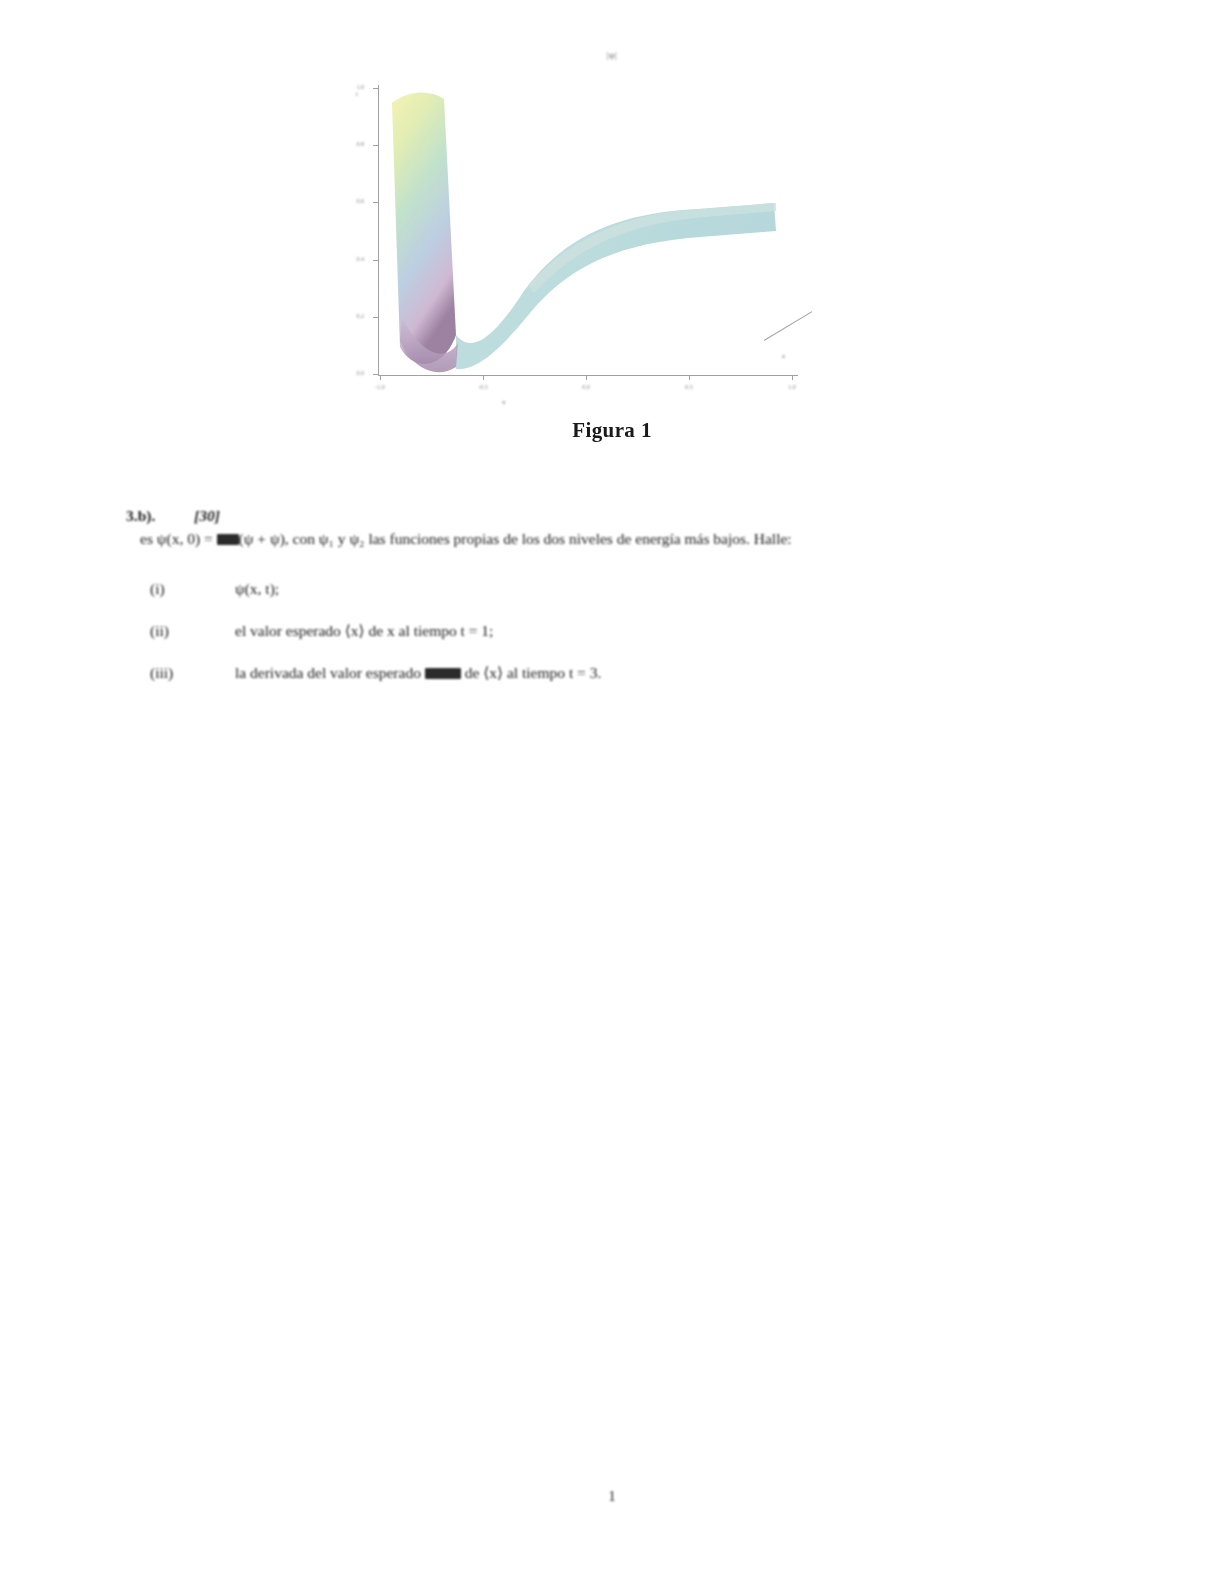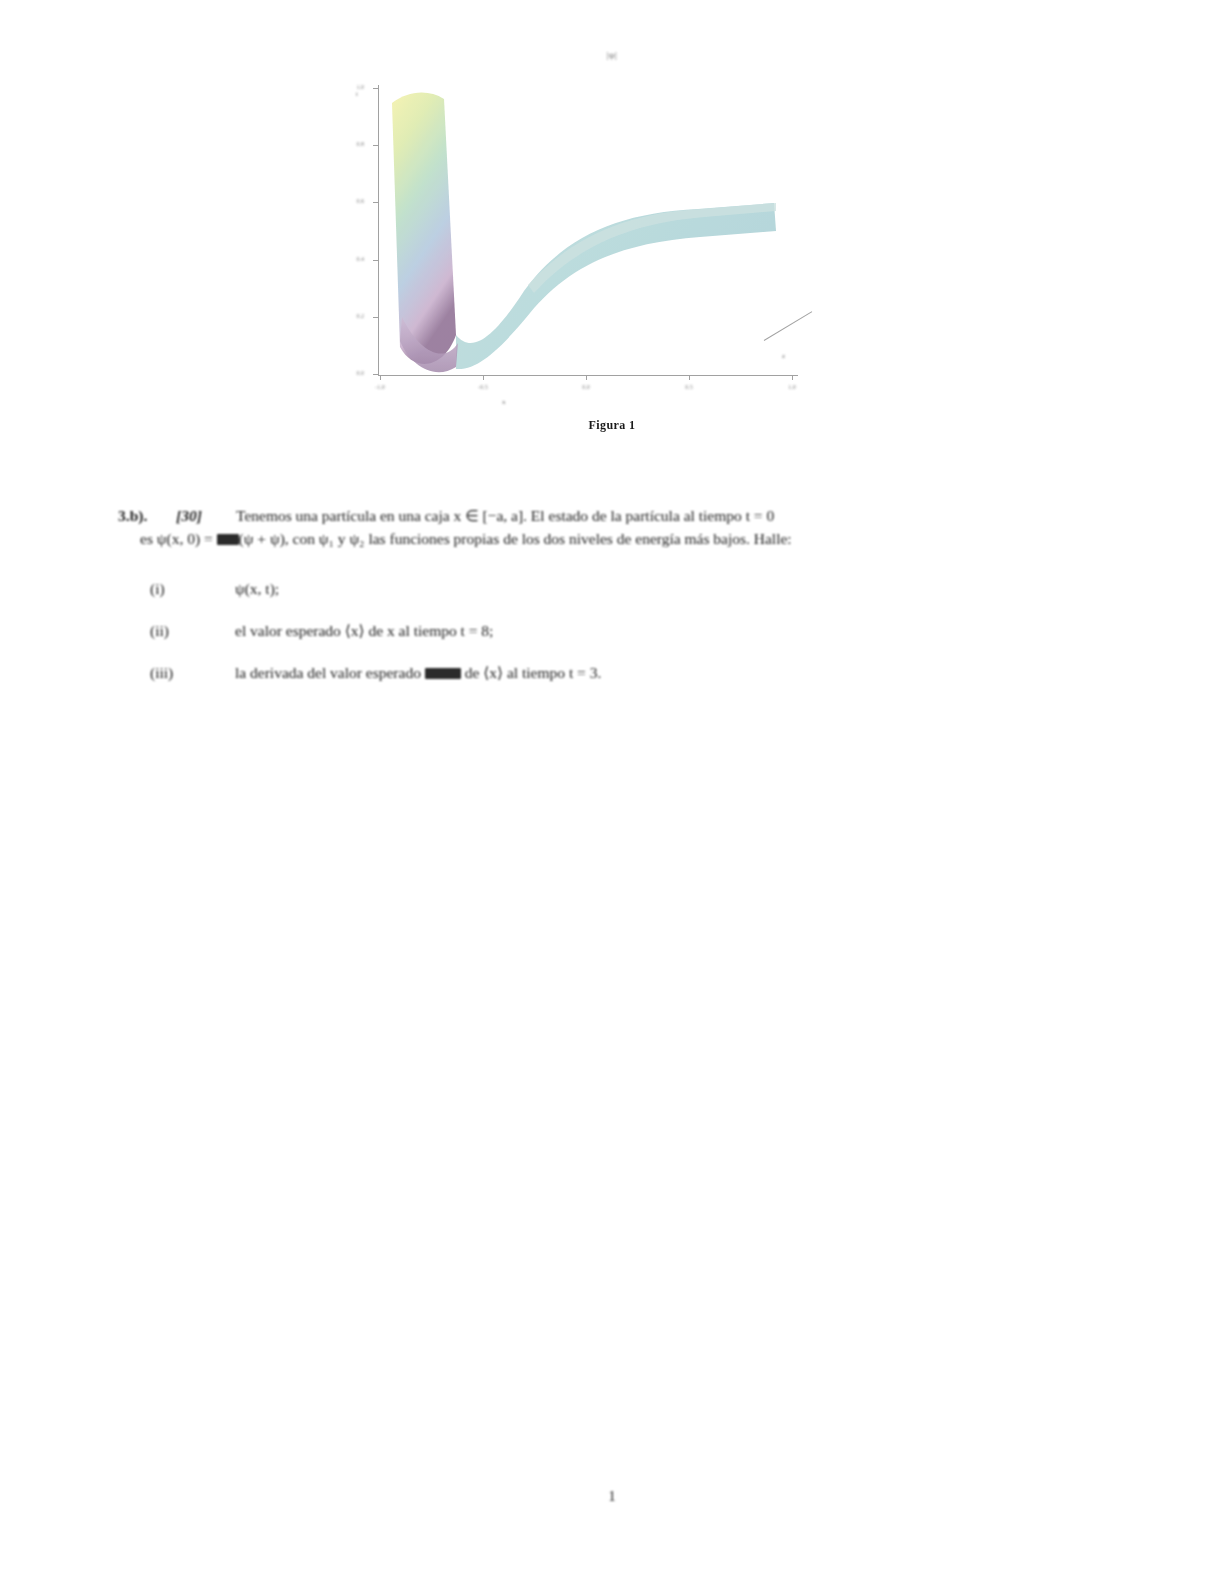--- a/index.html
+++ b/index.html
@@ -138,42 +138,43 @@
     position: absolute;
     left: 26px;
     top: 45px;
     width: 460px;
     height: 295px;
   }
 
   .figure-caption {
     margin-top: 18px;
     text-align: center;
-    font-size: 12px;
+    font-size: 21px;
     font-weight: bold;
     letter-spacing: 0.4px;
     color: #1a1a1a;
     filter: blur(0.7px);
   }
 
   
   .problem {
     position: absolute;
     left: 118px;
     top: 505px;
     width: 990px;
     font-size: 15.5px;
     line-height: 1.45;
     color: #1a1a1a;
     filter: blur(0.85px);
   }
   .problem-head {
     display: flex;
     align-items: flex-start;
-    gap: 2px;
+    gap: 12px;
+    margin-left: 8px;
   }
   .prob-num {
     font-weight: bold;
     width: 56px;
     flex: none;
   }
   .prob-points {
     font-weight: bold;
     width: 58px;
     flex: none;
@@ -310,35 +311,34 @@
       </svg>
     </div>
 
     <div class="figure-caption">Figura 1</div>
   </div>
 
   <div class="problem">
     <div class="problem-head">
       <span class="prob-num">3.b).</span>
       <span class="prob-points">[30]</span>
-      <span class="prob-body">Tenemos una partícula en una caja x ∈ [−a, a]. El estado de la partícula al tiempo t = 0</span>
     </div>
     <div class="prob-cont">
       <span>es ψ(x, 0) = </span><span class="redact redact-a"></span><span>(ψ</span><span> + ψ</span><span>), con ψ₁ y ψ₂ las funciones propias de los dos niveles de energía más bajos. Halle:</span>
     </div>
   </div>
 
   <div class="items">
     <div class="item-row">
       <span class="item-label">(i)</span>
       <span class="item-text">ψ(x, t);</span>
     </div>
     <div class="item-row">
       <span class="item-label">(ii)</span>
-      <span class="item-text">el valor esperado ⟨x⟩ de x al tiempo t = 8;</span>
+      <span class="item-text">el valor esperado ⟨x⟩ de x al tiempo t = 1;</span>
     </div>
     <div class="item-row">
       <span class="item-label">(iii)</span>
       <span class="item-text">
         <span>la derivada del valor esperado </span><span class="redact redact-b"></span><span> de ⟨x⟩ al tiempo t = 3.</span>
       </span>
     </div>
   </div>
 
   <div class="page-number">1</div>

